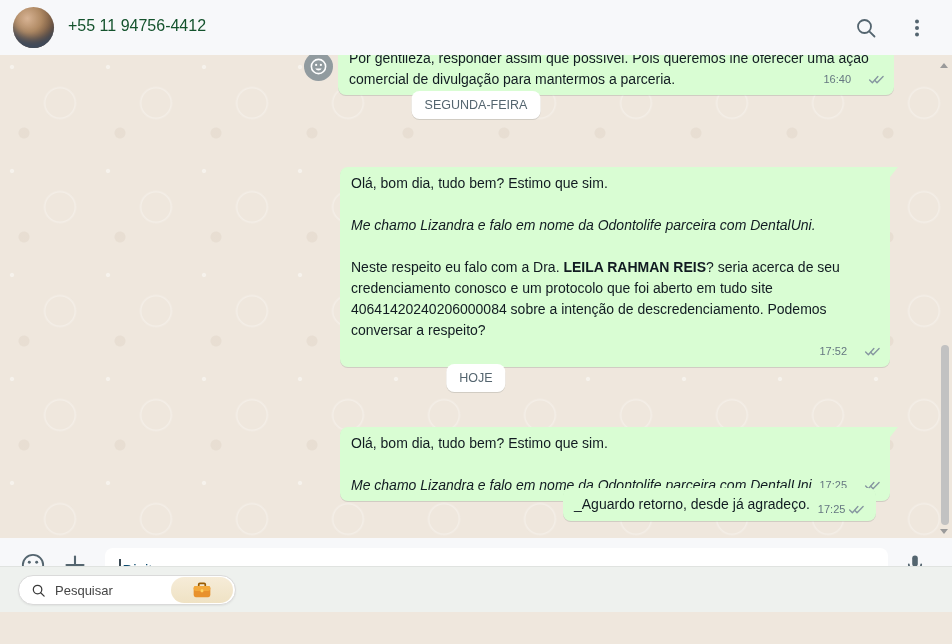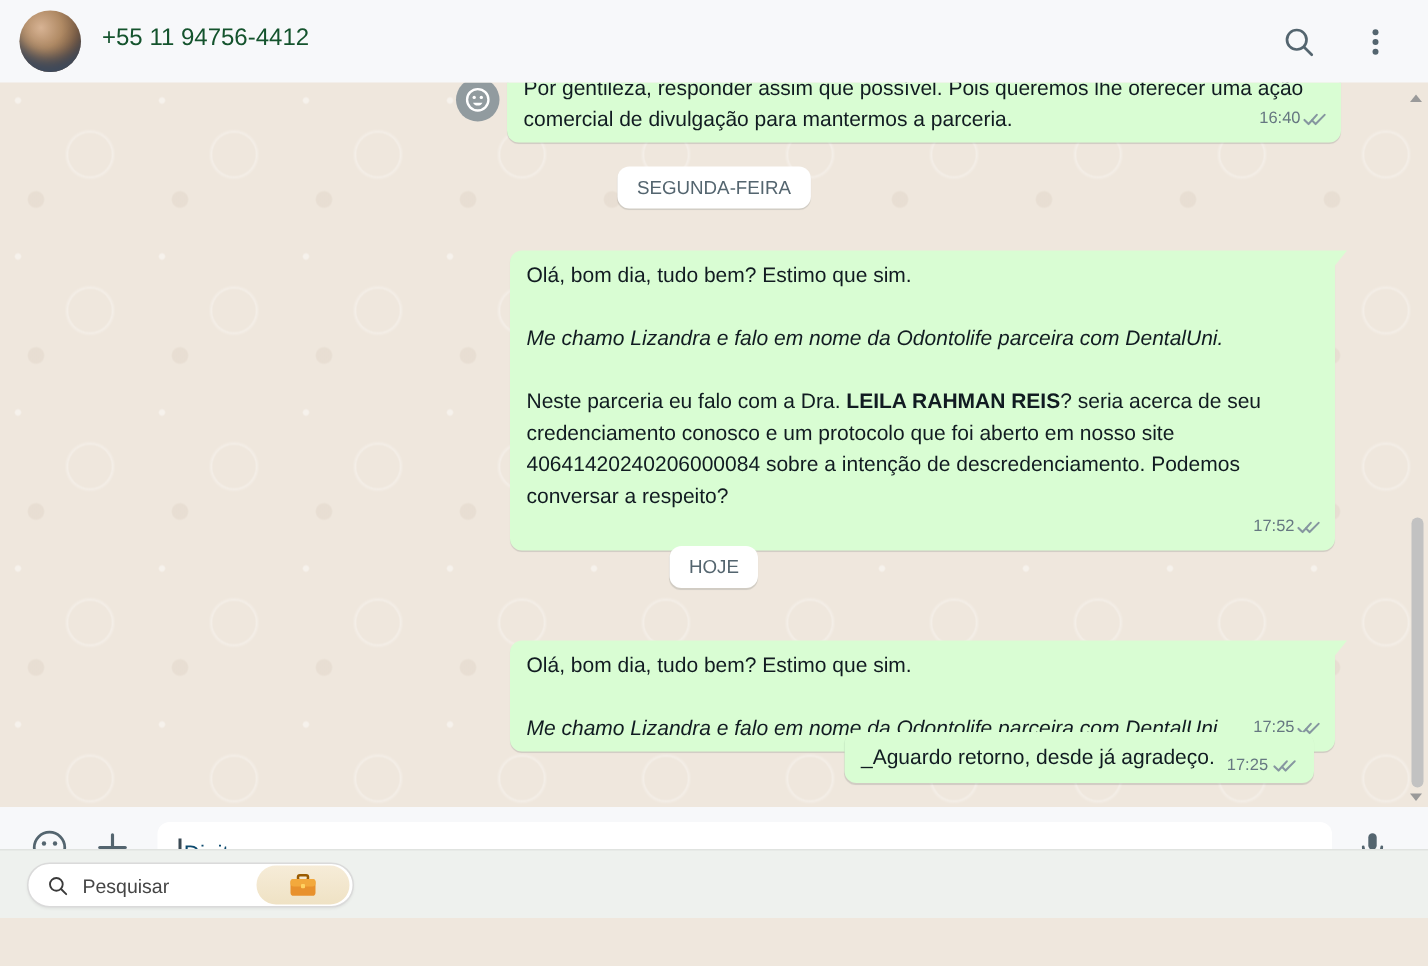--- a/index.html
+++ b/index.html
@@ -28,33 +28,33 @@
 
   .react-btn { position:absolute; left:304px; top:-3px; width:29px; height:29px; border-radius:50%;
                background:rgba(128,141,148,.85); display:flex; align-items:center; justify-content:center; cursor:pointer; }
 
   .bubble { position:absolute; background:#d9fdd3; border-radius:8px; padding:6px 11px 5px 11px;
             font-size:14px; line-height:21px; color:#111b21; box-shadow:0 1px .5px rgba(11,20,26,.13); }
   .bubble .gap { height:21px; }
   .bubble.tailed { border-top-right-radius:0;margin-top:22px; }
   .bubble.tailed::after { content:""; position:absolute; top:0; right:-8px; width:0; height:0;
             border-left:8px solid #d9fdd3; border-bottom:10px solid transparent; }
-  .meta { position:absolute; right:9px; bottom:5px; display:flex; align-items:center; gap:1px;
+  .meta { position:absolute; right:9px; bottom:5px; display:flex; align-items:center; gap:17px;
           font-size:11px; color:#667781; white-space:nowrap; }
   .meta-inline { display:inline-flex; align-items:center; gap:3px; font-size:11px; color:#667781;
           margin-left:8px; position:relative; top:4px; white-space:nowrap; }
 
   .m1 { left:338px; top:-13px; width:556px; }
   .m2 { left:340px; top:90px;  width:550px; }
   .m3 { left:340px; top:350px; width:550px; }
   .m4 { left:563px; top:433px; }
 
   .chip { position:absolute; left:50%; transform:translateX(-50%); background:#ffffff; border-radius:8px;
           padding:7px 13px; font-size:12.5px; color:#54656f; box-shadow:0 1px .5px rgba(11,20,26,.13); }
-  .chip1 { top:56px; }
+  .chip1 { top:36px; }
   .chip2 { top:309px; }
 
   
   .vscroll { position:absolute; right:0; top:0; width:14px; height:483px; }
   .vthumb  { position:absolute; right:3px; top:290px; width:8px; height:180px; background:#c2c2c2; border-radius:4px; }
   .varrow  { position:absolute; right:4px; width:0; height:0; border-left:4px solid transparent; border-right:4px solid transparent; }
   .varrow.up   { top:8px;    border-bottom:5px solid #9a9a9a; }
   .varrow.down { top:474px;  border-top:5px solid #9a9a9a; }
 
   
@@ -121,21 +121,21 @@
       </span>
     </div>
 
     <div class="chip chip1">SEGUNDA-FEIRA</div>
 
     <div class="bubble m2 tailed">
       <p>Olá, bom dia, tudo bem? Estimo que sim.</p>
       <div class="gap"></div>
       <p><i>Me chamo Lizandra e falo em nome da Odontolife parceira com DentalUni.</i></p>
       <div class="gap"></div>
-      <p><span>Neste parceria eu falo com a Dra. </span><b>LEILA RAHMAN REIS</b><span>? seria acerca de seu credenciamento conosco e um protocolo que foi aberto em nosso site 40641420240206000084 sobre a intenção de descredenciamento. Podemos conversar a respeito?</span></p>
+      <p><span>Neste respeito eu falo com a Dra. </span><b>LEILA RAHMAN REIS</b><span>? seria acerca de seu credenciamento conosco e um protocolo que foi aberto em tudo site 40641420240206000084 sobre a intenção de descredenciamento. Podemos conversar a respeito?</span></p>
       <div class="gap"></div>
       <span class="meta">
         <span>17:52</span>
         <svg width="17" height="11" viewBox="0 0 18 12">
             <path d="M1.5 6.5 L4.5 9.5 L10.5 2.8" fill="none" stroke="#8696a0" stroke-width="1.5" stroke-linecap="round" stroke-linejoin="round"></path>
             <path d="M7 6.8 L9.6 9.5 L16.2 2.8" fill="none" stroke="#8696a0" stroke-width="1.5" stroke-linecap="round" stroke-linejoin="round"></path>
           </svg>
       </span>
     </div>
 

